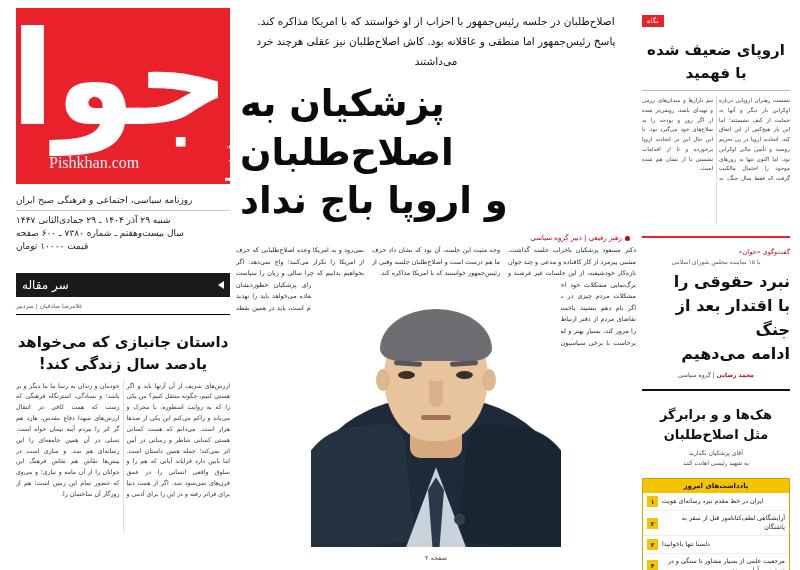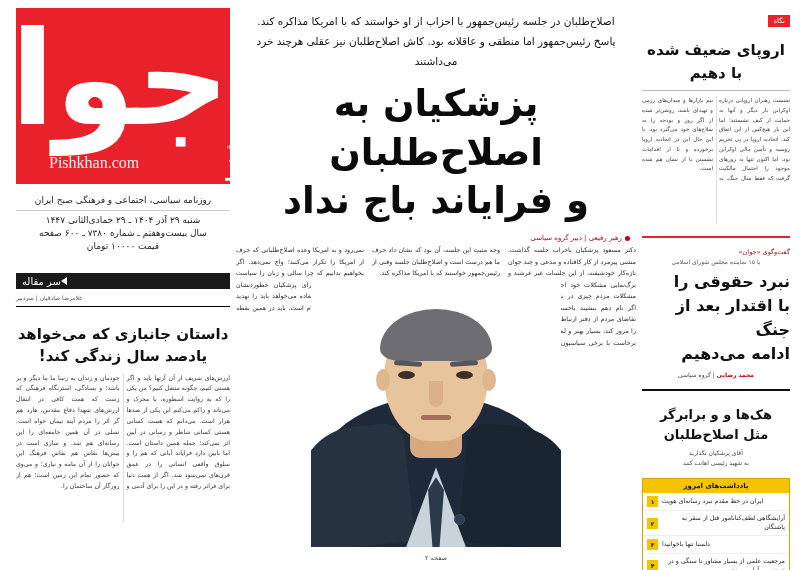--- a/index.html
+++ b/index.html
@@ -92,45 +92,45 @@
   }
   .masthead-bottom {
     position: absolute;
     bottom: 0;
     left: 0;
     right: 0;
     height: 86px;
     background: #ffffff;
     color: #111;
     border-top: 2px solid #e8212b;
-    text-align: center;
+    text-align: left;
     padding-top: 8px;
     box-sizing: border-box;
   }
   .mb-line {
     font-size: 9px;
     color: #222;
     margin: 3px 0;
     direction: rtl;
   }
   .mb-line.sep {
     border-top: 1px solid #ccc;
     padding-top: 4px;
     margin-top: 5px;
   }
 
   .bar-dark {
     background: #1a1a1a;
     color: #fff;
-    height: 16px;
+    height: 24px;
     display: flex;
     align-items: center;
-    justify-content: flex-end;
+    justify-content: space-between;
     padding: 0 6px;
-    font-size: 10px;
+    font-size: 12px;
     box-sizing: border-box;
   }
   .bar-dark .tri {
     width: 0; height: 0;
     border-top: 4px solid transparent;
     border-bottom: 4px solid transparent;
     border-right: 6px solid #fff;
   }
 
   .right-article {
@@ -162,21 +162,21 @@
   
   .lead-deck {
     text-align: center;
     direction: rtl;
     font-size: 10.5px;
     line-height: 1.9;
     color: #111;
     padding: 4px 6px 6px 6px;
   }
   .lead-headline {
-    text-align: center;
+    text-align: left;
     direction: rtl;
     font-size: 37px;
     font-weight: bold;
     line-height: 1.32;
     color: #0b0b0b;
     padding: 2px 4px 8px 4px;
     letter-spacing: -1px;
   }
   .byline {
     text-align: right;
@@ -347,21 +347,21 @@
     padding-top: 2px;
   }
   .kicker {
     background: #e8212b;
     color: #fff;
     font-size: 7px;
     padding: 2px 5px;
     display: inline-block;
     direction: rtl;
   }
-  .kicker-wrap { text-align: right; }
+  .kicker-wrap { text-align: left; }
   .lead-title-left {
     font-size: 15px;
     font-weight: bold;
     text-align: center;
     direction: rtl;
     line-height: 1.5;
     margin: 6px 0 6px 0;
     color: #111;
   }
   .small-cols-2 {
@@ -471,21 +471,21 @@
 
     <div class="col-left">
 
       <div class="kicker-wrap">
         <span class="kicker">نگاه</span>
       </div>
 
       <div>
         <div class="lead-title-left">
           <div>اروپای ضعیف شده</div>
-          <div>با دهیم</div>
+          <div>با فهمید</div>
         </div>
         <div class="rule-thin"></div>
         <div class="small-cols-2" style="height:128px;overflow:hidden;">نشست رهبران اروپایی درباره اوکراین بار دیگر و آنها به حمایت از کیف نشستند؛ اما این بار هیچ‌کس از این اتفاق کند. اتحادیه اروپا در پی تحریم روسیه و تأمین مالی اوکراین بود، اما اکنون تنها به روز‌های موجود را احتمال مالکیت گرفت که فقط سال جنگ، به نیم بازار‌ها و میدان‌های رزمی و تهیه‌ای باشد، روشن‌تر شده از اگر روز و بودجه را به سلاح‌های خود می‌گیرد بود. با این حال این در اتحادیه اروپا برخورده و تا از اقدامات نشستن یا از نشان هم شده است.</div>
       </div>
 
       <div class="rule-red"></div>
 
       <div>
         <div class="mini-kicker">گفت‌وگوی «جوان»</div>
         <div class="mini-sub">با ۱۵ نماینده مجلس شورای اسلامی</div>
@@ -537,21 +537,21 @@
     </div>
 
     <div class="col-center">
       <div class="lead-deck">
         <div>اصلاح‌طلبان در جلسه رئیس‌جمهور با احزاب از او خواستند که با امریکا مذاکره کند.</div>
         <div>پاسخ رئیس‌جمهور اما منطقی و عاقلانه بود. کاش اصلاح‌طلبان نیز عقلی هرچند خرد می‌داشتند</div>
       </div>
 
       <div class="lead-headline">
         <div>پزشکیان به اصلاح‌طلبان</div>
-        <div>و فرایاند باج نداد</div>
+        <div>و اروپا باج نداد</div>
       </div>
 
       <div class="byline">
         <span class="dot"></span><span>رهبر رفیعی | دبیر گروه سیاسی</span>
       </div>
 
       <div class="center-body">
         <div class="center-cols">
           <div>دکتر مسعود پزشکیان باخراب جلسه گذاشت. مشتی پیرمرد از کار کافتاده و مدعی و چند جوان تازه‌کار خودشیفته، از این جلسات غیر غرشند و برگ‌نمایی مشکلات خود احزاب و کوچک‌نمایی مشکلات مردم چیزی در نمی‌آید. رئیس‌جمهور اگر نام دهم بنشیند باخست کم آن فهرست تقاضای مردم از دفتر ارتباطات ریاست جمهوری را مرور کند، بسیار بهتر و لمربخش‌تر از نشستن برخاست با برخی سیاسیون است. با این حال، وجه مثبت این جلسه، آن بود که نشان داد حرف ما هم درست است و اصلاح‌طلبان جلسه وقتی از رئیس‌جمهور خواستند که با امریکا مذاکره کند.</div>
           <div>گویا سر نجاح می‌گوید ظاهراً صبح نمی‌فهمیدیم با نمی‌فهمید یا خانه هست‌ها؟ موفق امریکا را می‌خواهد موئسکه‌ها را کنار بگذارد. یعنی از ما می‌خواهد خودمان را سلول عوض بیاییم بکنیم تا سر سال‌ها باورد که بر ضرر غرور گرده و رئیس‌جمهور در احتا گفت که زیرپا پیشنهاد امریکا نمی‌رود و به امریکا وعده اصلاح‌طلبانی که حرف از امریکا را تکرار می‌کنند؛ واج نمی‌دهد. اگر بخواهیم بدانیم که چرا سالی و زبان را سیاست کما اصلاح‌طلبان برای پزشکیان خطوردنشان می‌کنند و از او استفاده می‌خواهد باید را تهدید می‌کند یک کارت تمام است، باید در همین نقطه توقف و تأمل کرد.</div>

